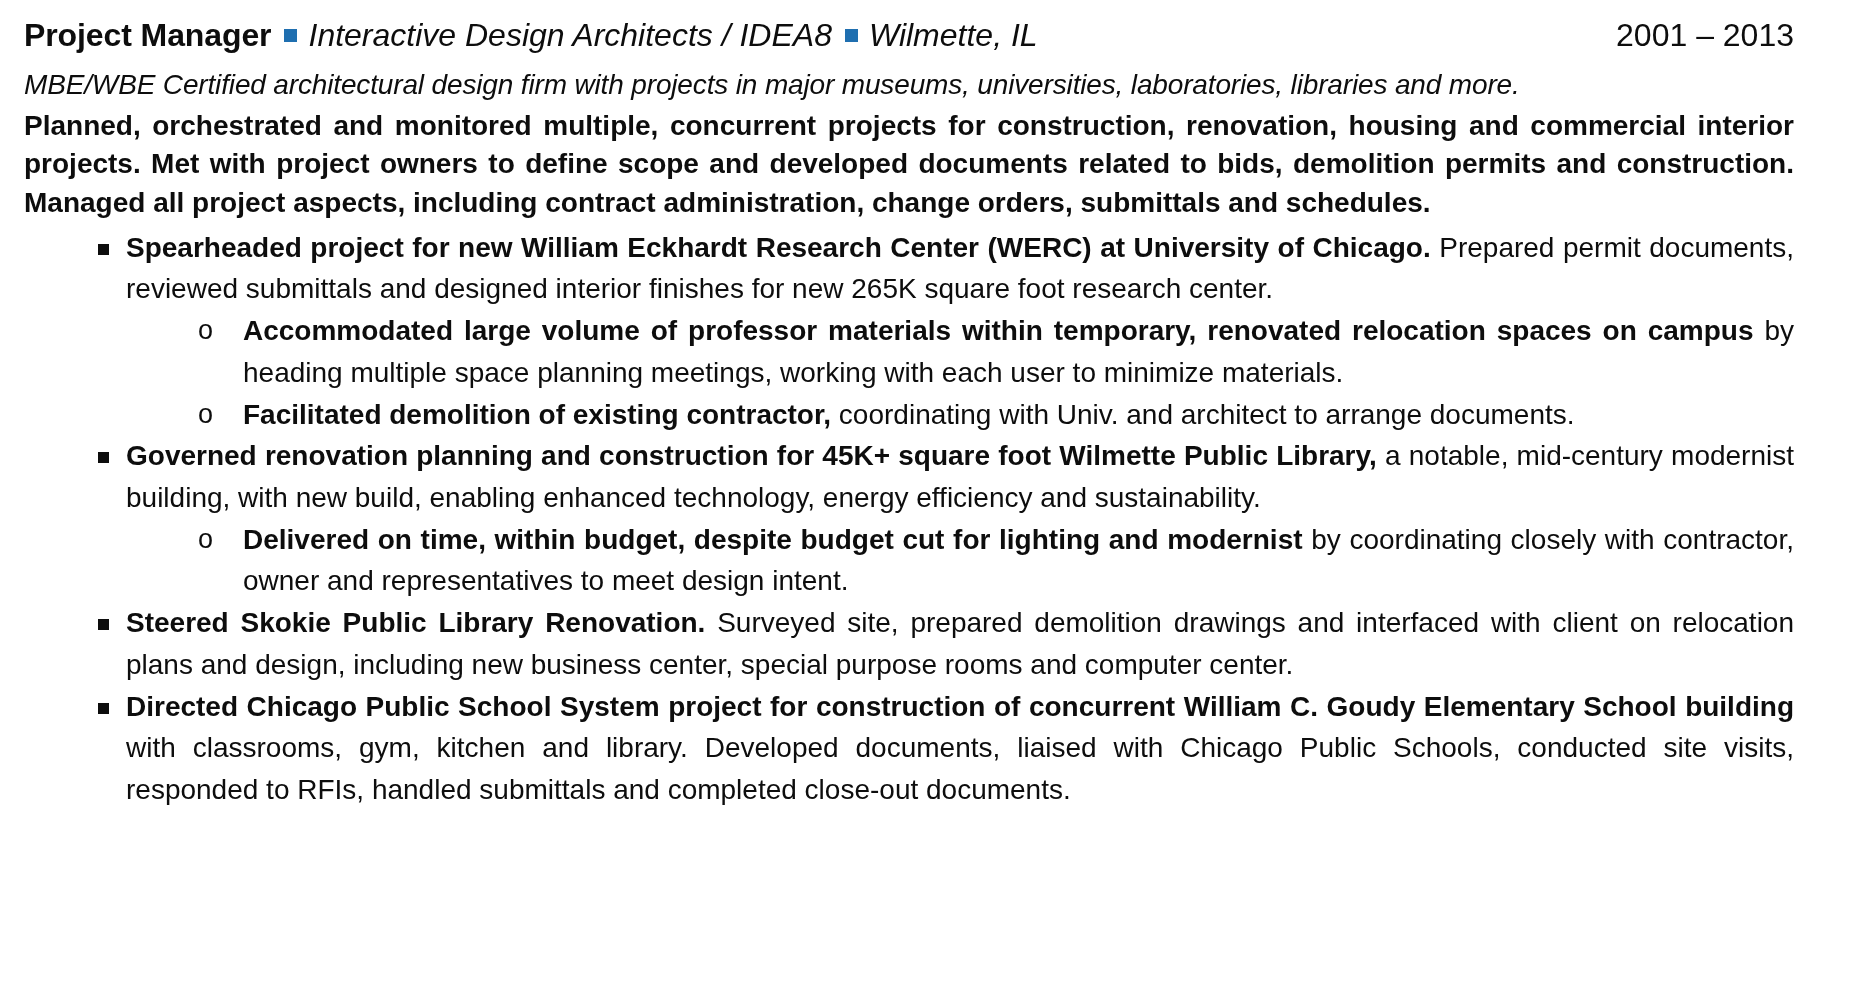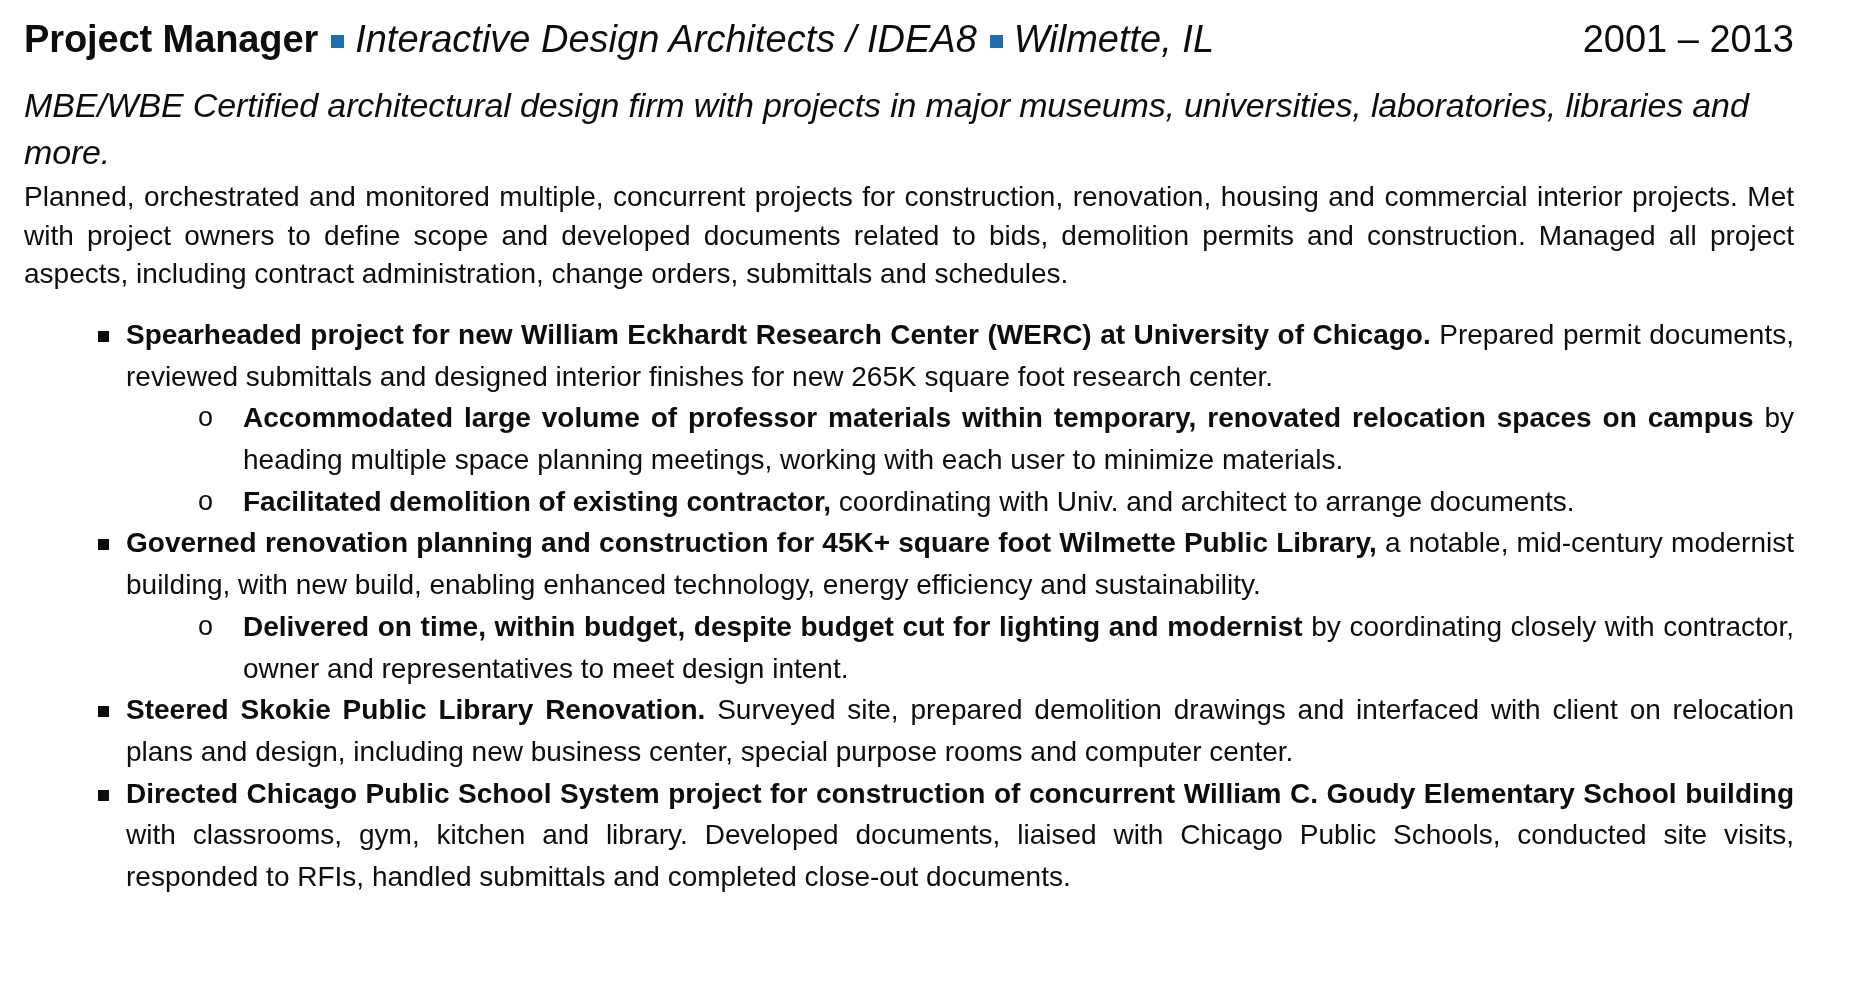--- a/index.html
+++ b/index.html
@@ -20,23 +20,23 @@
     height: 986px;
     padding: 14px 62px 0 24px;
     position: relative;
   }
 
   
   .job-header {
     display: flex;
     align-items: baseline;
     width: 100%;
-    font-size: 38px;
+    font-size: 32px;
     line-height: 1.32;
-    margin-bottom: 18px;
+    margin-bottom: 10px;
   }
   .job-header .left {
     display: flex;
     align-items: baseline;
     flex: 1 1 auto;
     white-space: nowrap;
   }
   .job-title {
     font-weight: bold;
     letter-spacing: -0.1px;
@@ -56,31 +56,32 @@
   }
   .job-dates {
     flex: 0 0 auto;
     text-align: left;
     white-space: nowrap;
   }
 
   
   .firm-desc {
     font-style: italic;
-    font-size: 34px;
+    font-size: 28px;
     line-height: 1.38;
     margin: 0 0 2px 0;
     letter-spacing: -0.15px;
   }
   .summary {
     font-size: 28px;
     line-height: 1.38;
     text-align: justify;
-    margin: 0 0 20px 0;
+    margin: 0 0 4px 0;
     padding-right: 0px;
+    font-weight: bold;
   }
 
   
   ul.lvl1 {
     list-style: none;
     margin: 0;
     padding: 0;
   }
   ul.lvl1 > li {
     position: relative;

